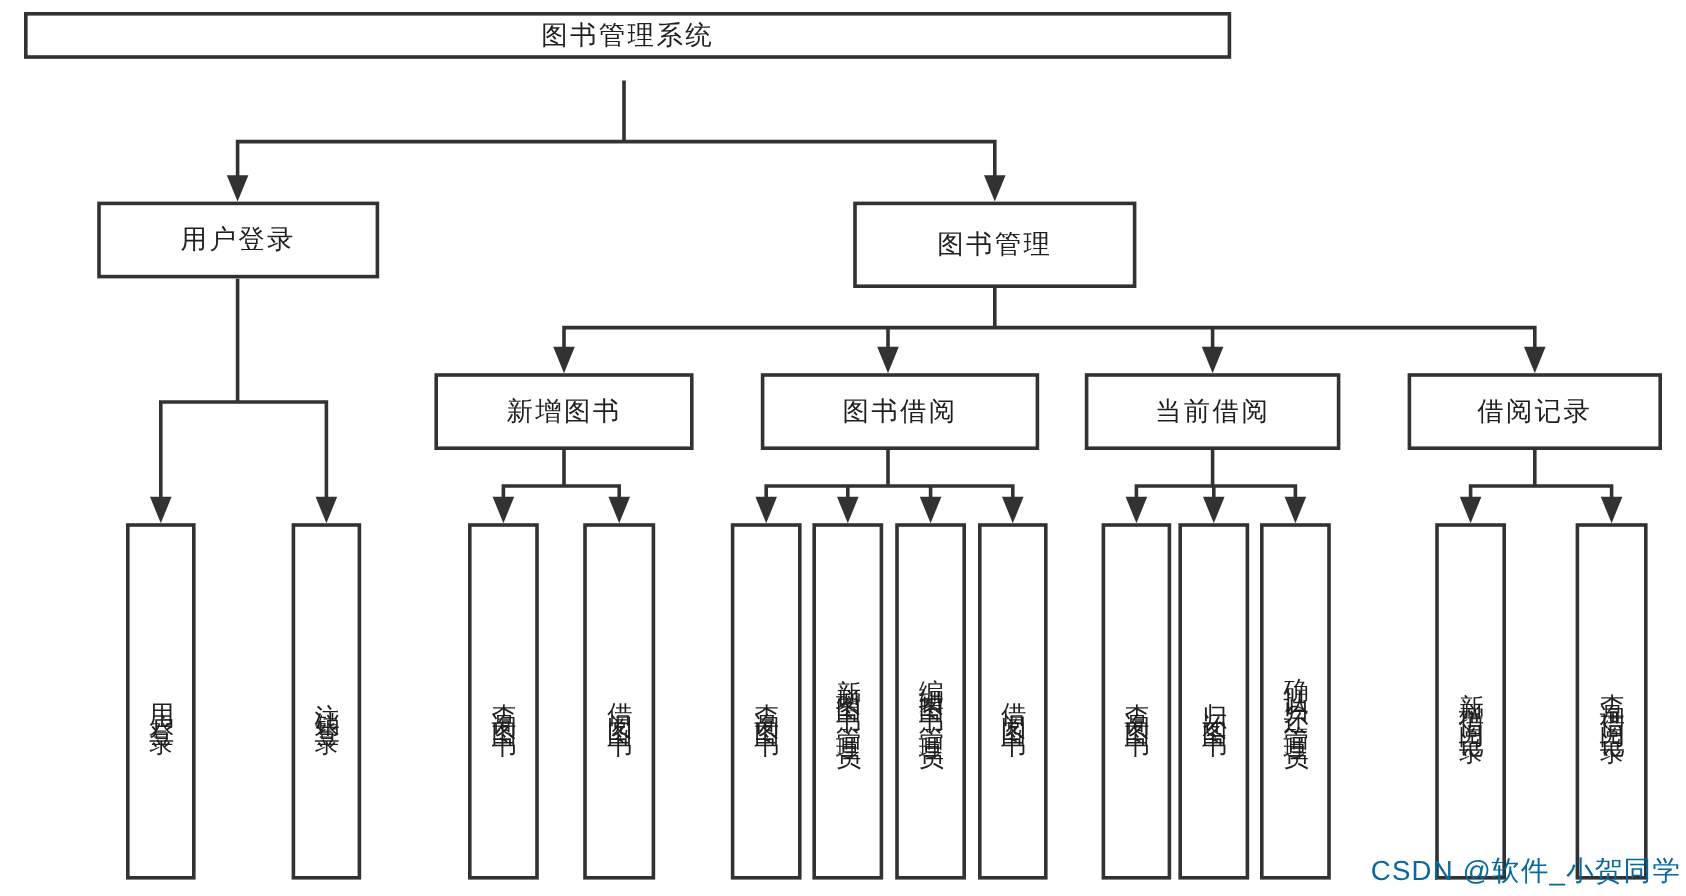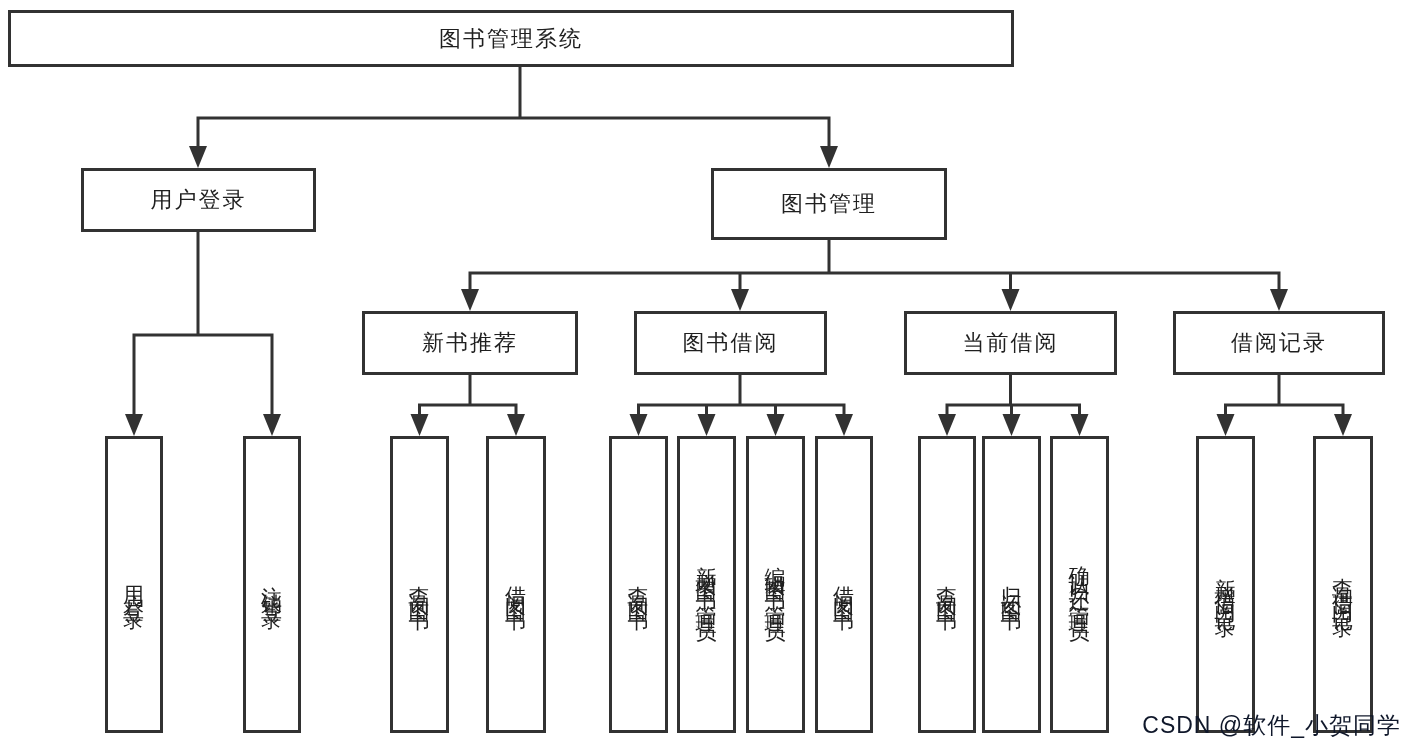--- a/index.html
+++ b/index.html
@@ -17,21 +17,21 @@
     z-index:2;
   }
   .hbox { font-size:22px; letter-spacing:2px; white-space:nowrap; }
   .vbox span {
     writing-mode:vertical-rl; text-orientation:mixed;
     font-size:21px; letter-spacing:8px; line-height:1.2;
     white-space:nowrap;
   }
   .watermark {
     position:absolute; right:4px; bottom:6px;
-    font-size:23px; color:#0f172a; letter-spacing:1px;
+    font-size:23px; color:#0369a1; letter-spacing:1px;
     z-index:3; white-space:nowrap;
   }
 </style>
 </head>
 <body>
 
 <div class="canvas">
 
   <svg class="connectors" viewBox="0 0 1405 747" xmlns="http://www.w3.org/2000/svg">
 
@@ -76,35 +76,35 @@
       <polygon stroke="none" fill="#323232" points="1070.5,414 1088.5,414 1079.5,436"></polygon>
     </g>
 
     <g stroke="#323232" stroke-width="3">
       <path fill="none" d="M1279 375 V405 M1224 405 H1344.5 M1225.5 405 V418 M1343 405 V418"></path>
       <polygon stroke="none" fill="#323232" points="1216.5,414 1234.5,414 1225.5,436"></polygon>
       <polygon stroke="none" fill="#323232" points="1334,414 1352,414 1343,436"></polygon>
     </g>
   </svg>
 
-  <div class="box hbox" style="left:8px; top:10px; width:1006px; height:57px;">
+  <div class="box hbox" style="left:20px; top:10px; width:1006px; height:39px;">
     <span>图书管理系统</span>
   </div>
 
   <div class="box hbox" style="left:81px; top:168px; width:235px; height:64px;">
     <span>用户登录</span>
   </div>
   <div class="box hbox" style="left:711px; top:168px; width:236px; height:72px;">
     <span>图书管理</span>
   </div>
 
   <div class="box hbox" style="left:362px; top:311px; width:216px; height:64px;">
-    <span>新书推荐</span>
+    <span>新增图书</span>
   </div>
-  <div class="box hbox" style="left:634px; top:311px; width:193px; height:64px;align-items:center;">
+  <div class="box hbox" style="left:634px; top:311px; width:232px; height:64px;align-items:center;">
     <span>图书借阅</span>
   </div>
   <div class="box hbox" style="left:904px; top:311px; width:213px; height:64px;font-family:Liberation Serif, serif;">
     <span>当前借阅</span>
   </div>
   <div class="box hbox" style="left:1173px; top:311px; width:212px; height:64px;">
     <span>借阅记录</span>
   </div>
 
   <div class="box vbox" style="left:105px; top:436px; width:58px; height:297px;">

